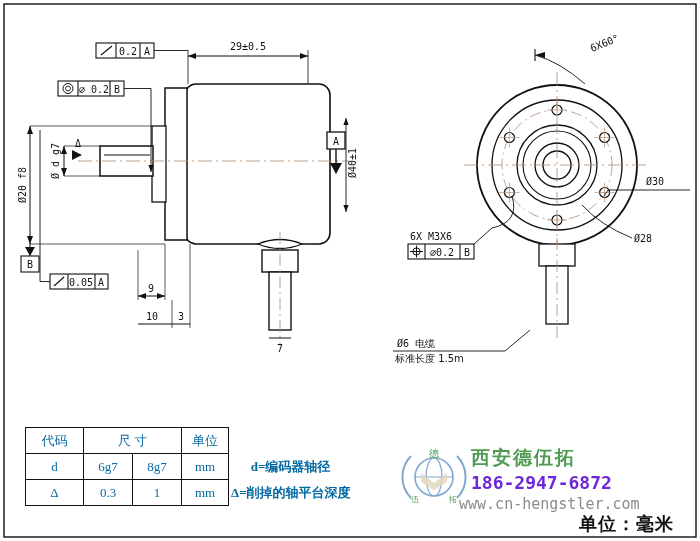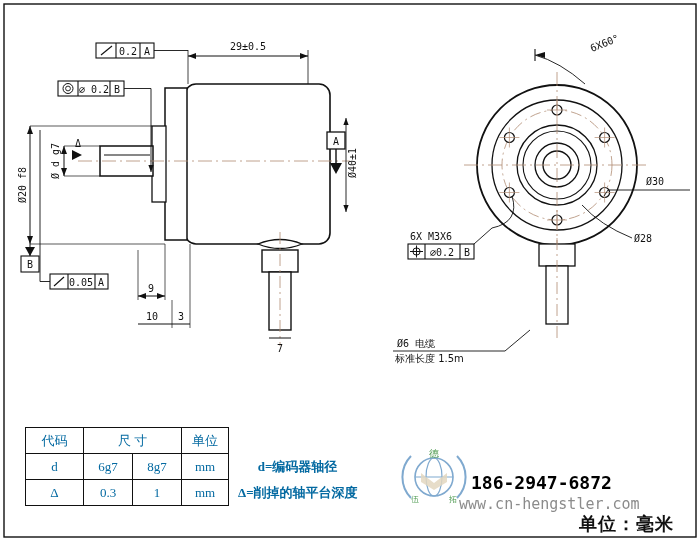--- a/index.html
+++ b/index.html
@@ -7,30 +7,30 @@
        font-family:"Liberation Sans","DejaVu Sans",sans-serif;color:#1a1a1a;}
   #stage{position:absolute;left:0;top:0;width:700px;height:541px;}
   svg#dwg{position:absolute;left:0;top:0;width:700px;height:541px;}
 
   
   .spec-table{position:absolute;left:25px;top:427px;border-collapse:collapse;}
   .spec-table td{border:1.3px solid #111;text-align:center;
       font-family:"Liberation Serif","DejaVu Serif",serif;font-size:13px;
       height:23px;color:#0369a1;}
   .c-code{width:55px;} .c-dim{width:46px;} .c-unit{width:44px;font-size:11px;margin-top:16px;}
-  .note-cell{border:none !important;text-align:left;padding-left:9px;
+  .note-cell{border:none !important;text-align:left;padding-left:2px;
       font-size:12.5px;font-weight:bold;white-space:nowrap;}
 
   
   .brand{position:absolute;left:399px;top:440px;width:300px;height:95px;}
   .brand-logo{position:absolute;left:2px;top:4px;width:66px;height:66px;}
   .brand-name{position:absolute;left:72px;top:5px;font-size:19px;font-weight:bold;
       color:#4f9b52;letter-spacing:2px;font-family:"DejaVu Sans",sans-serif;}
   .brand-phone{position:absolute;left:72px;top:32px;font-size:18px;font-weight:bold;
-      color:#000000;letter-spacing:0px;font-family:"DejaVu Sans Mono",monospace;}
+      color:#6d28d9;letter-spacing:0px;font-family:"DejaVu Sans Mono",monospace;}
   .brand-web{position:absolute;left:60px;top:55px;font-size:15px;color:#8b8b8b;
       letter-spacing:0px;font-family:"DejaVu Sans Mono",monospace;}
   .unit-note{position:absolute;left:180px;top:72px;font-size:18px;font-weight:bold;
       color:#111;letter-spacing:1px;}
 
   .lbl{font-family:"DejaVu Sans Mono",monospace;font-size:10px;fill:#111;}
   .lbl-cn{font-family:"DejaVu Sans","Liberation Sans",sans-serif;font-size:10px;fill:#111;}
 </style>
 </head>
 <body>
@@ -262,18 +262,19 @@
       <path d="M10,12 A30,30 0 0,0 10,54" fill="none" stroke="#7fa9cf" stroke-width="2"></path>
       <path d="M56,12 A30,30 0 0,1 56,54" fill="none" stroke="#7fa9cf" stroke-width="2"></path>
       <circle cx="33" cy="33" r="19" fill="none" stroke="#7fa9cf" stroke-width="1.6"></circle>
       <ellipse cx="33" cy="33" rx="8" ry="19" fill="none" stroke="#7fa9cf" stroke-width="1.2"></ellipse>
       <line x1="14" y1="33" x2="52" y2="33" stroke="#7fa9cf" stroke-width="1.2"></line>
       <path d="M20,29 L33,39 L46,29 L46,38 L33,46 L20,38 z" fill="#e3d7bf" opacity="0.85"></path>
       <text x="33" y="13" font-size="10" fill="#4f9b52" text-anchor="middle" font-family="DejaVu Sans, sans-serif">德</text>
       <text x="14" y="58" font-size="8" fill="#4f9b52" text-anchor="middle" font-family="DejaVu Sans, sans-serif">伍</text>
       <text x="52" y="58" font-size="8" fill="#4f9b52" text-anchor="middle" font-family="DejaVu Sans, sans-serif">拓</text>
     </svg>
+    <div class="brand-name">西安德伍拓</div>
     <div class="brand-phone">186-2947-6872</div>
     <div class="brand-web">www.cn-hengstler.com</div>
     <div class="unit-note">单位：毫米</div>
   </div>
 
 </div>
 
 </body></html>

